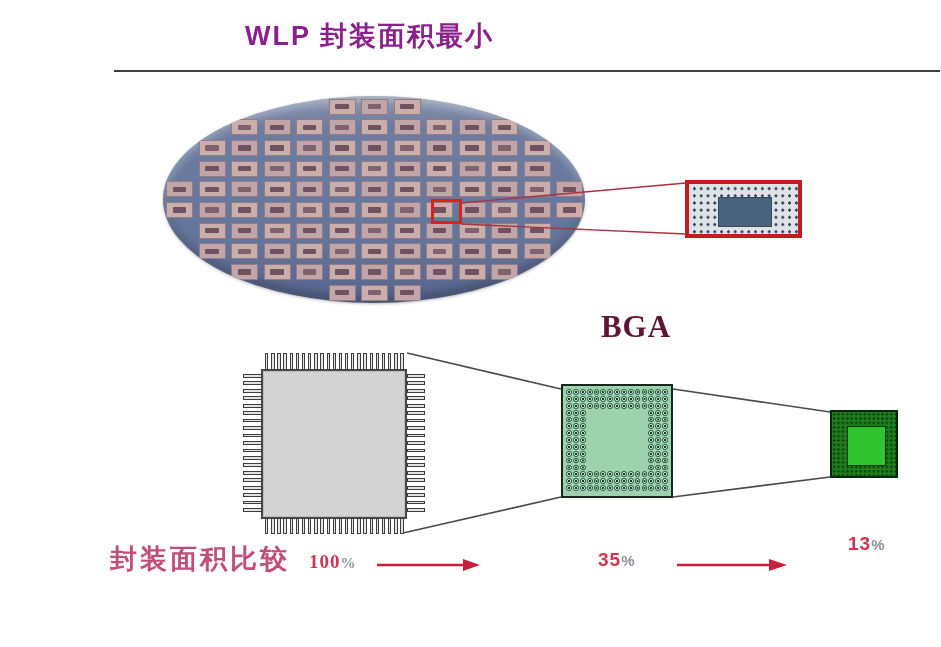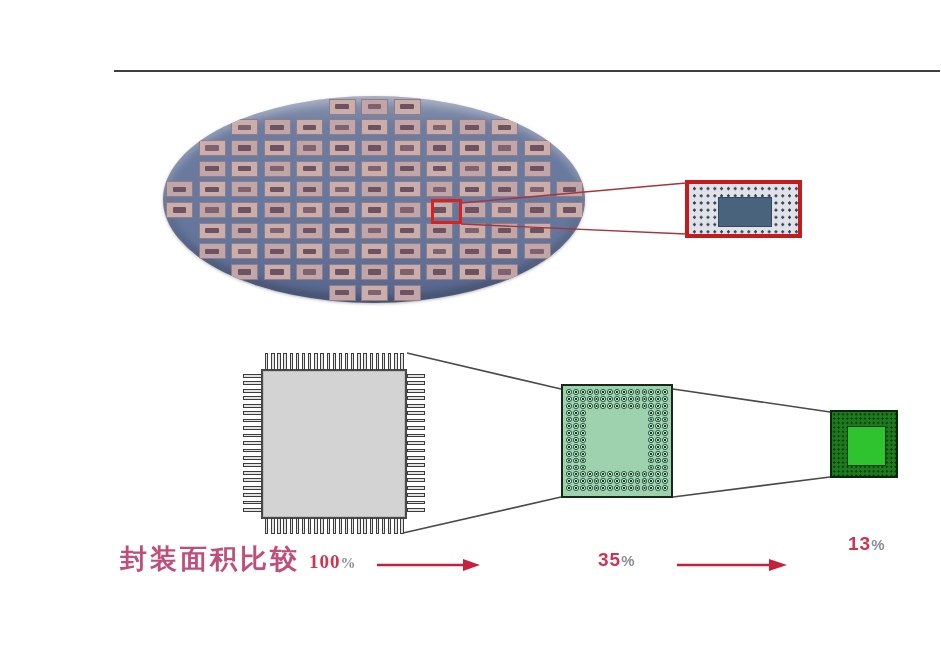--- a/index.html
+++ b/index.html
@@ -53,35 +53,36 @@
   #bga{left:561px;top:384px;width:112px;height:114px;background:#9ed2ae;border:2px solid #17291d;box-sizing:border-box;}
   .ball{position:absolute;width:5.8px;height:5.8px;border-radius:50%;border:1px solid #1d4f33;box-sizing:border-box;
     background:radial-gradient(circle at 50% 50%, #123d26 1px, #d7ecdf 1.2px);}
   
   #wlp{left:830px;top:410px;width:68px;height:68px;box-sizing:border-box;border:2px solid #07290b;
     background-color:#1d7a1d;
     background-image:radial-gradient(circle,#0a3a0a .9px,rgba(0,0,0,0) 1px);
     background-size:4.4px 4.4px;}
   #wlp-core{left:15px;top:14px;width:37px;height:38px;background:#2fc32f;border:1px solid #0a3a0a;}
   
-  #compare-label{left:120px;top:541px;font-size:27px;font-weight:bold;color:#c04d7a;letter-spacing:3px;white-space:nowrap;}
+  #compare-label{left:110px;top:541px;font-size:27px;font-weight:bold;color:#c04d7a;letter-spacing:3px;white-space:nowrap;}
   .pct{white-space:nowrap;}
   .pct .num{font-size:19px;font-weight:bold;color:#cf3350;letter-spacing:1px;}
   .pct .sign{font-size:15px;font-weight:bold;color:#8a8f96;}
   #pct-qfp{left:309px;top:551px;font-family:Liberation Serif, serif;}
   #pct-bga{left:598px;top:549px;}
   #pct-wlp{left:848px;top:533px;}
   
   #lines{left:0;top:0;z-index:6;pointer-events:none;}
 </style>
 </head>
 <body>
 
 <div id="stage">
 
+  <div class="abs" id="title">WLP 封装面积最小</div>
   <div class="abs" id="title-rule"></div>
 
   <div class="abs" id="wafer">
       <div class="die" style="left: 165.5px; top: 2.5px; width: 27px; height: 16px; background: rgb(201, 174, 171);">
         <div class="die-slot"></div>
       </div>
       <div class="die" style="left: 198px; top: 2.5px; width: 27px; height: 16px; background: rgb(192, 166, 169);">
         <div class="die-slot" style="background: rgb(129, 97, 109);"></div>
       </div>
       <div class="die" style="left: 230.5px; top: 2.5px; width: 27px; height: 16px; background: rgb(201, 174, 171);">
@@ -380,20 +381,21 @@
     <g>
       <line x1="377" y1="565" x2="466" y2="565" stroke="#c7203c" stroke-width="2.4"></line>
       <polygon points="480,565 463,559 463,571" fill="#c7203c"></polygon>
     </g>
     <g>
       <line x1="677" y1="565" x2="772" y2="565" stroke="#c7203c" stroke-width="2.4"></line>
       <polygon points="787,565 769,559 769,571" fill="#c7203c"></polygon>
     </g>
   </svg>
 
+  <div class="abs pkg-label" id="label-bga">BGA</div>
 
   <div class="abs" id="qfp">
     <div id="qfp-body"></div>
   <div class="pin" style="left: 22px; top: 0px; width: 3.4px; height: 17px;"></div>
       <div class="pin" style="left: 22px; top: 165px; width: 3.4px; height: 16px;"></div>
       <div class="pin" style="left: 28.15px; top: 0px; width: 3.4px; height: 17px;"></div>
       <div class="pin" style="left: 28.15px; top: 165px; width: 3.4px; height: 16px;"></div>
       <div class="pin" style="left: 34.3px; top: 0px; width: 3.4px; height: 17px;"></div>
       <div class="pin" style="left: 34.3px; top: 165px; width: 3.4px; height: 16px;"></div>
       <div class="pin" style="left: 40.45px; top: 0px; width: 3.4px; height: 17px;"></div>

